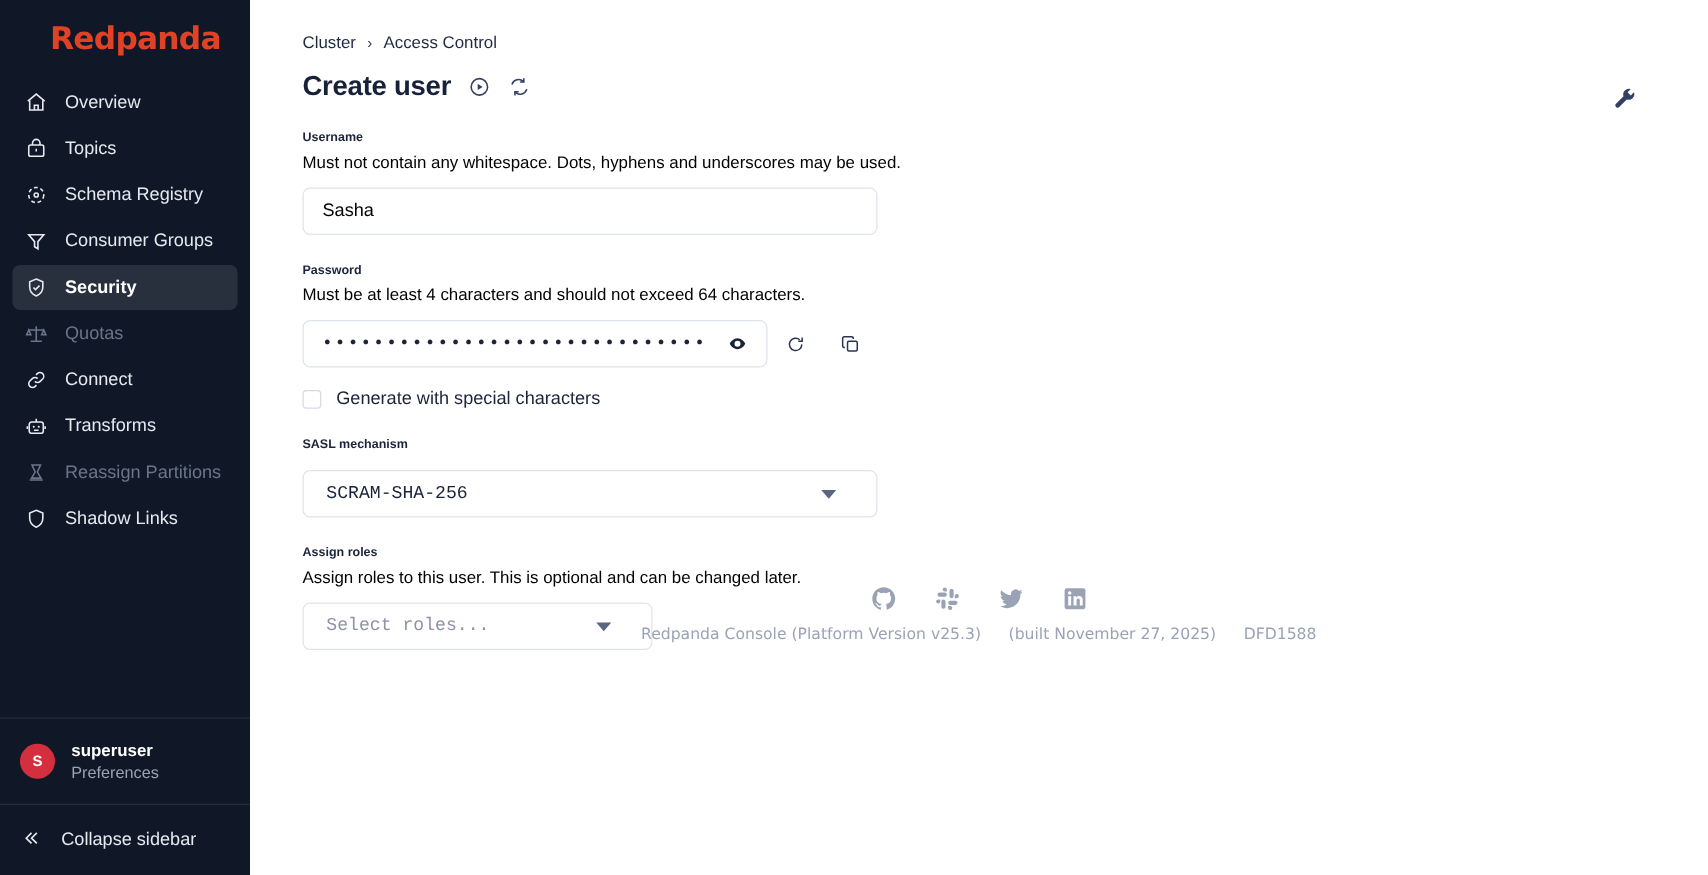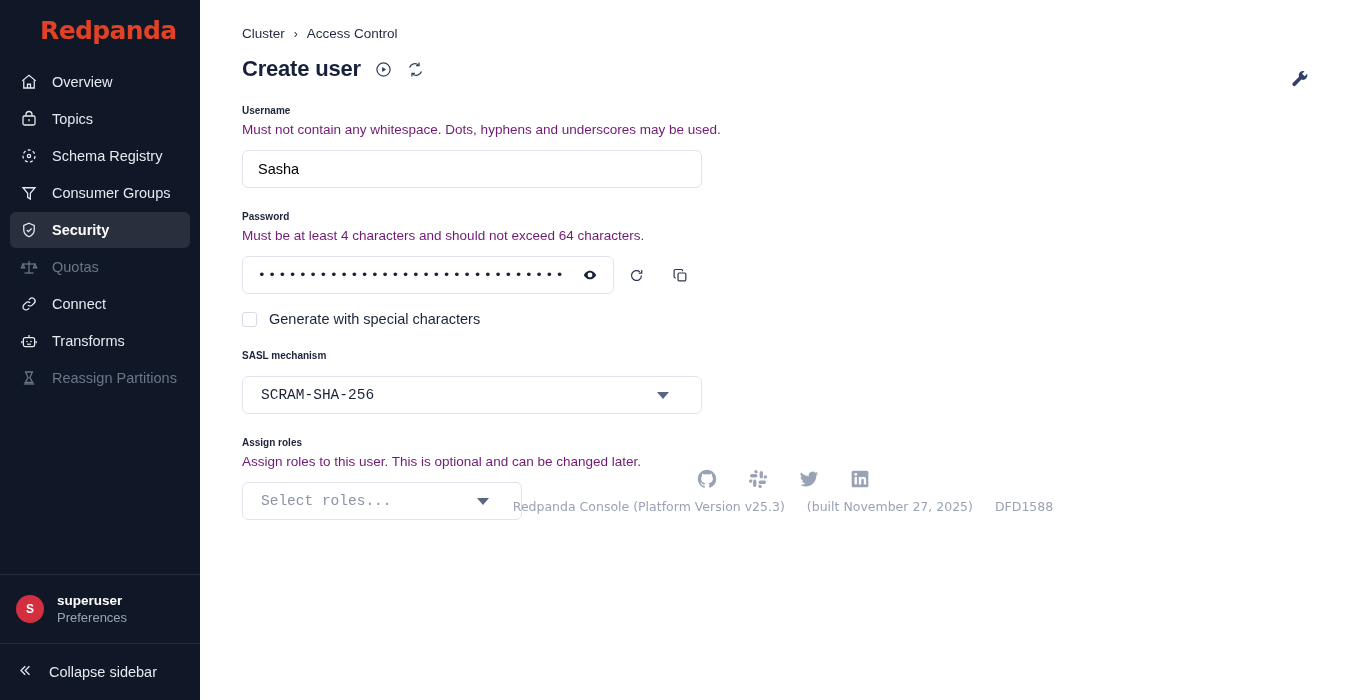--- a/index.html
+++ b/index.html
@@ -83,21 +83,21 @@
   .page-title-row { display: flex; align-items: center; gap: 13px; margin-top: 15px; }
   .page-title { font-size: 22px; font-weight: bold; color: #17213a; letter-spacing: -0.2px; }
   .title-ico { width: 19px; height: 19px; cursor: pointer; }
   .title-ico svg { stroke: #334063; fill: none; stroke-width: 1.6; }
 
   .wrench { position: absolute; top: 70px; right: 56px; width: 20px; height: 20px; cursor: pointer; }
   .wrench svg { fill: #334063; }
 
   .field { margin-top: 20px; }
   .field-label { font-size: 10px; font-weight: bold; color: #1b2438; line-height: 18px; }
-  .field-help { font-size: 13.5px; color: #701a75; line-height: 18px; margin-top: 1px; }
+  .field-help { font-size: 13.5px; color: #000000; line-height: 18px; margin-top: 1px; }
 
   .input {
     margin-top: 11px;
     width: 460px; height: 38px;
     border: 1px solid #dfe3ec; border-radius: 6px;
     display: flex; align-items: center;
     padding: 0 15px;
     font-size: 14.5px; color: #000000;
     background: #ffffff;
   }
@@ -266,20 +266,28 @@
       <div class="nav-item disabled">
         <span class="ico">
           <svg viewBox="0 0 24 24" width="18" height="18">
               <path d="M7.5 4h9l-3.3 7.5 3.8 6.5H7l3.8-6.5z"></path>
               <path d="M5 20h14"></path>
             </svg>
         </span>
         <span>Reassign Partitions</span>
       </div>
 
+      <div class="nav-item">
+        <span class="ico">
+          <svg viewBox="0 0 24 24" width="18" height="18">
+              <path d="M12 3l7 3v5.5c0 4.4-3 7.8-7 9.5-4-1.7-7-5.1-7-9.5V6z"></path>
+            </svg>
+        </span>
+        <span>Shadow Links</span>
+      </div>
 
     </div>
 
     <div class="sidebar-sep"></div>
 
     <div class="user-block">
       <div class="avatar">S</div>
       <div>
         <div class="user-name">superuser</div>
         <div class="user-sub">Preferences</div>

